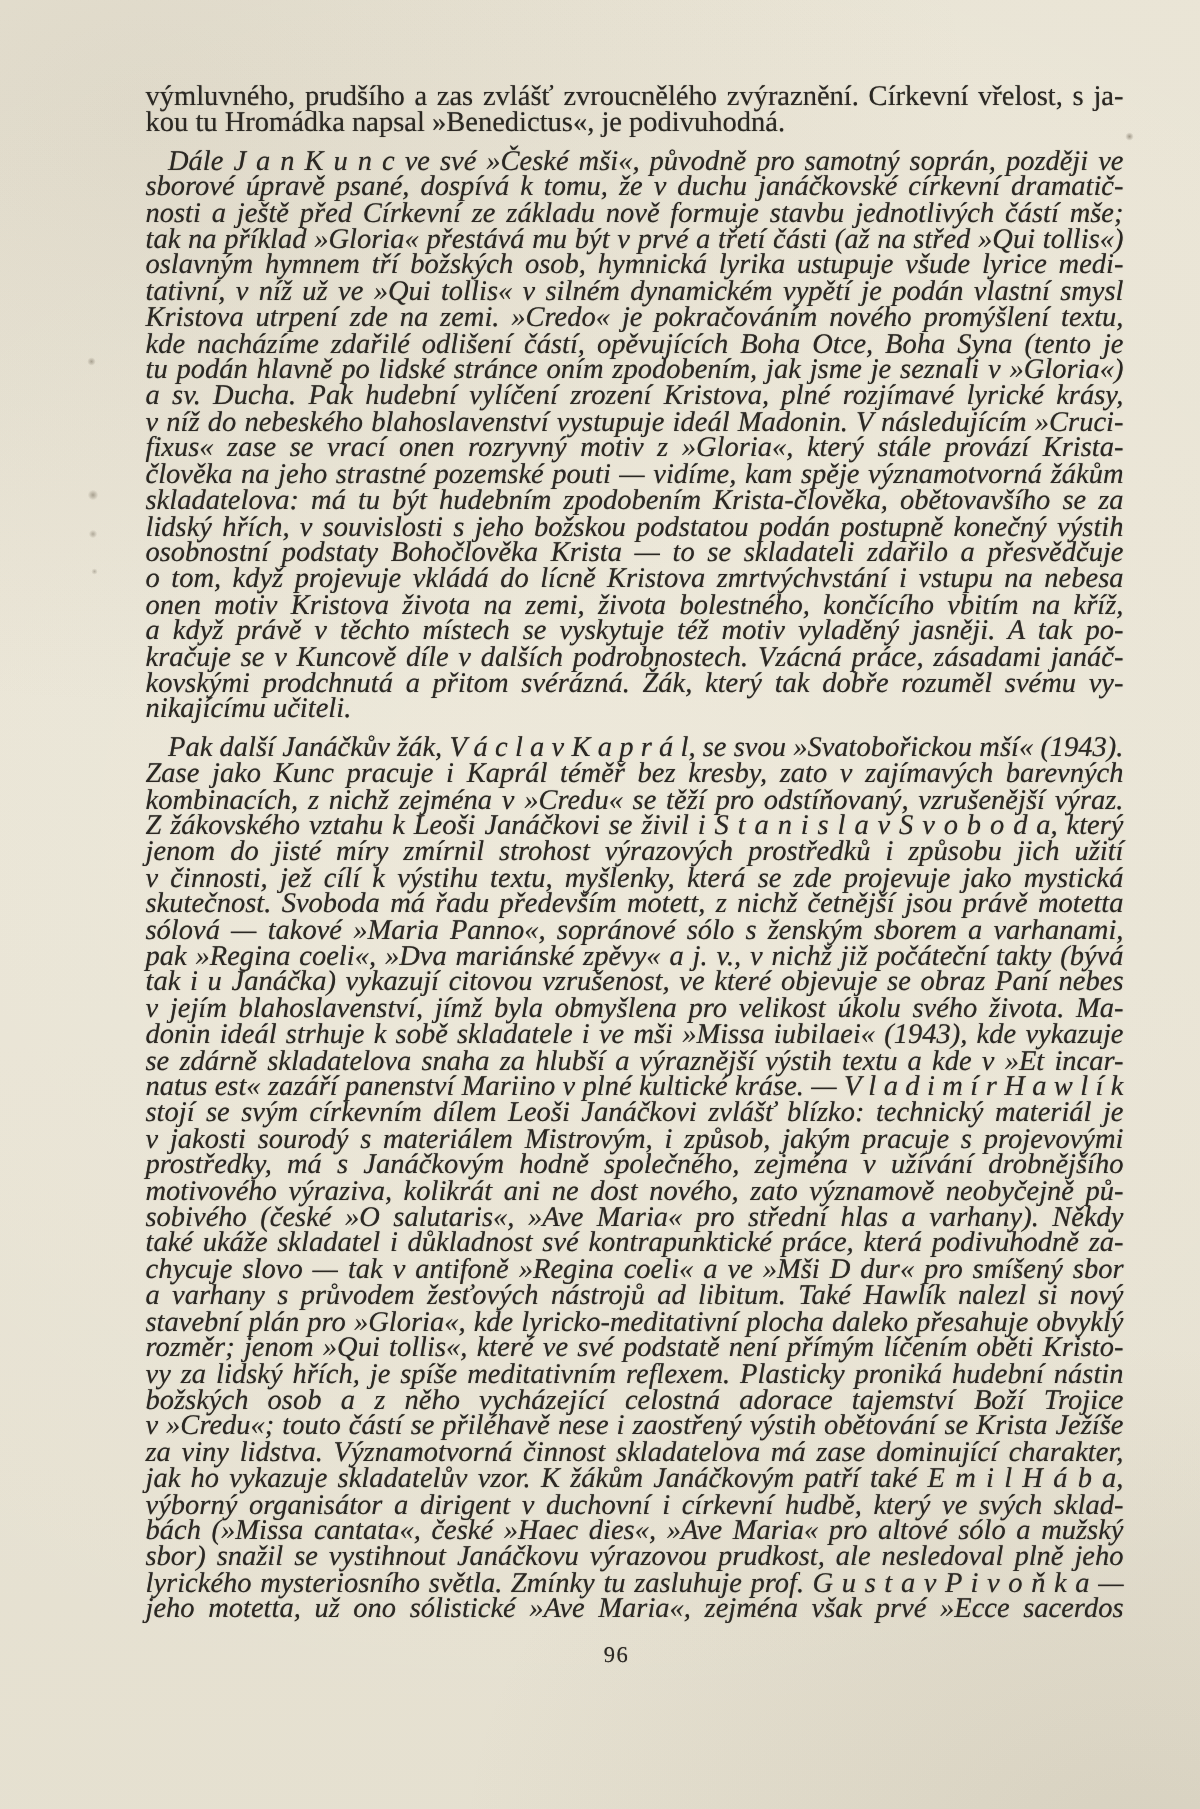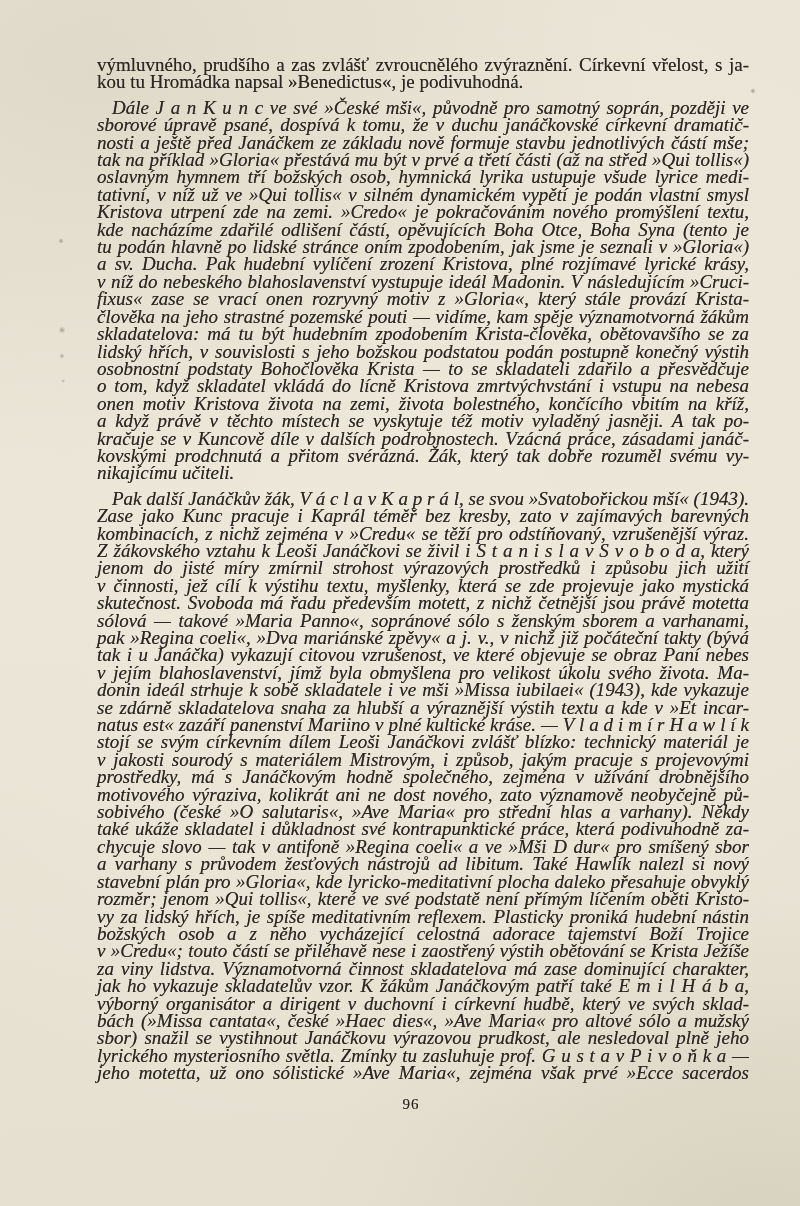--- a/index.html
+++ b/index.html
@@ -62,35 +62,35 @@
 
 <div class="page">
   <main class="text-block">
       <div class="para">
         <div class="line">výmluvného, prudšího a zas zvlášť zvroucnělého zvýraznění. Církevní vřelost, s ja-</div>
         <div class="line no-stretch">kou tu Hromádka napsal »Benedictus«, je podivuhodná.</div>
       </div>
       <div class="para">
         <div class="line first">Dále J a n K u n c ve své »České mši«, původně pro samotný soprán, později ve</div>
         <div class="line">sborové úpravě psané, dospívá k tomu, že v duchu janáčkovské církevní dramatič-</div>
-        <div class="line">nosti a ještě před Janáčkem ze základu nově formuje stavbu jednotlivých částí mše;</div>
+        <div class="line">nosti a ještě před Církevní ze základu nově formuje stavbu jednotlivých částí mše;</div>
         <div class="line">tak na příklad »Gloria« přestává mu být v prvé a třetí části (až na střed »Qui tollis«)</div>
         <div class="line">oslavným hymnem tří božských osob, hymnická lyrika ustupuje všude lyrice medi-</div>
         <div class="line">tativní, v níž už ve »Qui tollis« v silném dynamickém vypětí je podán vlastní smysl</div>
         <div class="line">Kristova utrpení zde na zemi. »Credo« je pokračováním nového promýšlení textu,</div>
         <div class="line">kde nacházíme zdařilé odlišení částí, opěvujících Boha Otce, Boha Syna (tento je</div>
         <div class="line">tu podán hlavně po lidské stránce oním zpodobením, jak jsme je seznali v »Gloria«)</div>
         <div class="line">a sv. Ducha. Pak hudební vylíčení zrození Kristova, plné rozjímavé lyrické krásy,</div>
         <div class="line">v níž do nebeského blahoslavenství vystupuje ideál Madonin. V následujícím »Cruci-</div>
         <div class="line">fixus« zase se vrací onen rozryvný motiv z »Gloria«, který stále provází Krista-</div>
         <div class="line">člověka na jeho strastné pozemské pouti — vidíme, kam spěje významotvorná žákům</div>
         <div class="line">skladatelova: má tu být hudebním zpodobením Krista-člověka, obětovavšího se za</div>
         <div class="line">lidský hřích, v souvislosti s jeho božskou podstatou podán postupně konečný výstih</div>
         <div class="line">osobnostní podstaty Bohočlověka Krista — to se skladateli zdařilo a přesvědčuje</div>
-        <div class="line">o tom, když skladatel vkládá do lícně Kristova zmrtvýchvstání i vstupu na nebesa</div>
+        <div class="line">o tom, když projevuje vkládá do lícně Kristova zmrtvýchvstání i vstupu na nebesa</div>
         <div class="line">onen motiv Kristova života na zemi, života bolestného, končícího vbitím na kříž,</div>
         <div class="line">a když právě v těchto místech se vyskytuje též motiv vyladěný jasněji. A tak po-</div>
         <div class="line">kračuje se v Kuncově díle v dalších podrobnostech. Vzácná práce, zásadami janáč-</div>
         <div class="line">kovskými prodchnutá a přitom svérázná. Žák, který tak dobře rozuměl svému vy-</div>
         <div class="line no-stretch">nikajícímu učiteli.</div>
       </div>
       <div class="para">
         <div class="line first">Pak další Janáčkův žák, V á c l a v K a p r á l, se svou »Svatobořickou mší« (1943).</div>
         <div class="line">Zase jako Kunc pracuje i Kaprál téměř bez kresby, zato v zajímavých barevných</div>
         <div class="line">kombinacích, z nichž zejména v »Credu« se těží pro odstíňovaný, vzrušenější výraz.</div>

